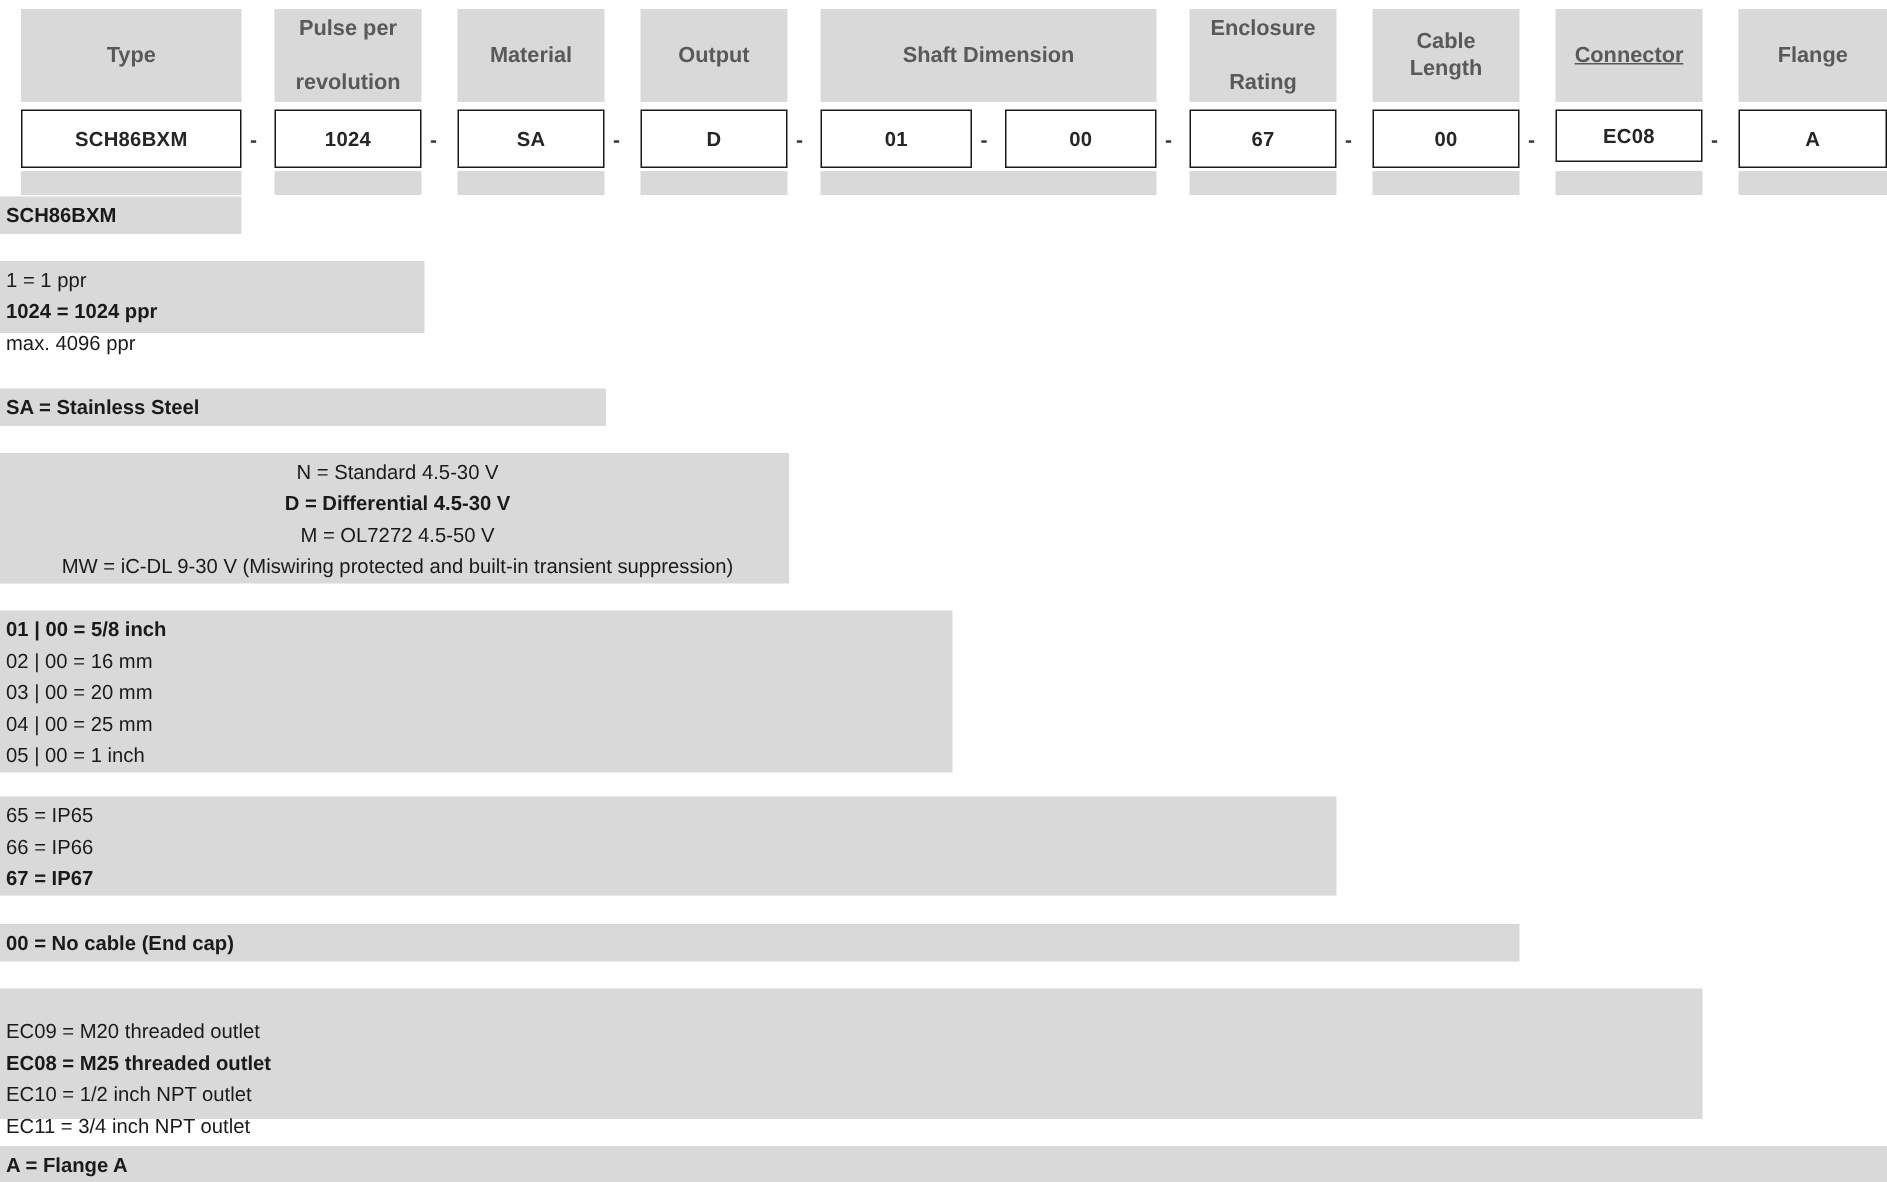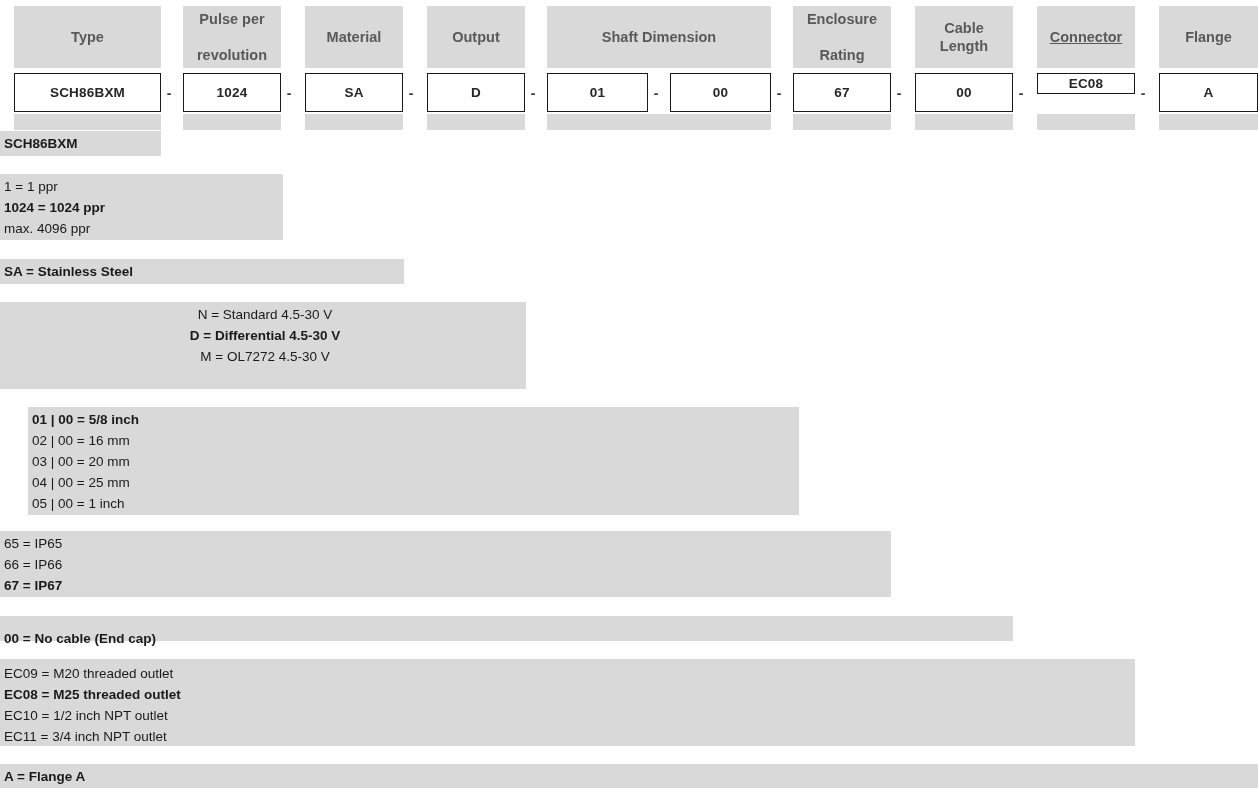--- a/index.html
+++ b/index.html
@@ -115,62 +115,63 @@
       <div class="col-head" style="left: 915px; top: 6px; width: 98px; height: 62px; flex-direction: column;">
         <span>Cable Length</span>
       </div>
       <div class="col-tail" style="left: 915px; top: 114px; width: 98px; height: 16px;"></div>
       <div class="val-box" style="left: 915px; top: 73px; width: 98px; height: 39px;">00</div>
       <div class="dash" style="left: 1015px; top: 83.5px;">-</div>
       <div class="col-head" style="left: 1037px; top: 6px; width: 98px; height: 62px; flex-direction: column; text-decoration: underline;">
         <span>Connector</span>
       </div>
       <div class="col-tail" style="left: 1037px; top: 114px; width: 98px; height: 16px;"></div>
-      <div class="val-box" style="left: 1037px; top: 73px; width: 98px; height: 21px;">EC08</div>
+      <div class="val-box" style="left: 1037px; top: 73px; width: 98px; height: 35px;">EC08</div>
       <div class="dash" style="left: 1137px; top: 83.5px;">-</div>
       <div class="col-head" style="left: 1159px; top: 6px; width: 99px; height: 62px; flex-direction: column;">
         <span>Flange</span>
       </div>
       <div class="col-tail" style="left: 1159px; top: 114px; width: 99px; height: 16px;"></div>
       <div class="val-box" style="left: 1159px; top: 73px; width: 99px; height: 39px;">A</div>
     </div>
 
   <div id="blocks">
       <div class="blk" style="top: 131px; width: 161px; height: 25px; padding-top: 2px;">
         <div class="ln b">SCH86BXM</div>
       </div>
-      <div class="blk" style="top: 174px; width: 283px; height: 66px; padding-top: 1.5px;">
+      <div class="blk" style="top: 174px; width: 283px; height: 48px; padding-top: 1.5px;">
         <div class="ln">1 = 1 ppr</div>
         <div class="ln b">1024 = 1024 ppr</div>
         <div class="ln">max. 4096 ppr</div>
       </div>
       <div class="blk" style="top: 259px; width: 404px; height: 25px; padding-top: 2px;">
         <div class="ln b">SA = Stainless Steel</div>
       </div>
       <div class="blk" style="top: 302px; width: 526px; height: 87px; padding-top: 1.5px; text-align: center;">
         <div class="ln">N = Standard 4.5-30 V</div>
         <div class="ln b">D = Differential 4.5-30 V</div>
-        <div class="ln">M = OL7272 4.5-30 V</div>
+        <div class="ln">M = OL7272 4.5-50 V</div>
+        <div class="ln">MW = iC-DL 9-30 V (Miswiring protected and built-in transient suppression)</div>
       </div>
-      <div class="blk" style="top: 407px; width: 771px; height: 108px; padding-top: 1.5px; margin-left: 28px;">
+      <div class="blk" style="top: 407px; width: 635px; height: 108px; padding-top: 1.5px;">
         <div class="ln b">01 | 00 = 5/8 inch</div>
         <div class="ln">02 | 00 = 16 mm</div>
         <div class="ln">03 | 00 = 20 mm</div>
         <div class="ln">04 | 00 = 25 mm</div>
         <div class="ln">05 | 00 = 1 inch</div>
       </div>
       <div class="blk" style="top: 531px; width: 891px; height: 66px; padding-top: 1.5px;">
         <div class="ln">65 = IP65</div>
         <div class="ln">66 = IP66</div>
         <div class="ln b">67 = IP67</div>
       </div>
-      <div class="blk" style="top: 616px; width: 1013px; height: 25px; padding-top: 12px;">
+      <div class="blk" style="top: 616px; width: 1013px; height: 25px; padding-top: 2px;">
         <div class="ln b">00 = No cable (End cap)</div>
       </div>
-      <div class="blk" style="top: 659px; width: 1135px; height: 87px; padding-top: 4px;">
+      <div class="blk" style="top: 659px; width: 1135px; height: 87px; padding-top: 18px;">
         <div class="ln">EC09 = M20 threaded outlet</div>
         <div class="ln b">EC08 = M25 threaded outlet</div>
         <div class="ln">EC10 = 1/2 inch NPT outlet</div>
         <div class="ln">EC11 = 3/4 inch NPT outlet</div>
       </div>
       <div class="blk" style="top: 764px; width: 1258px; height: 24px; padding-top: 1.5px;">
         <div class="ln b">A = Flange A</div>
       </div>
     </div>
 

